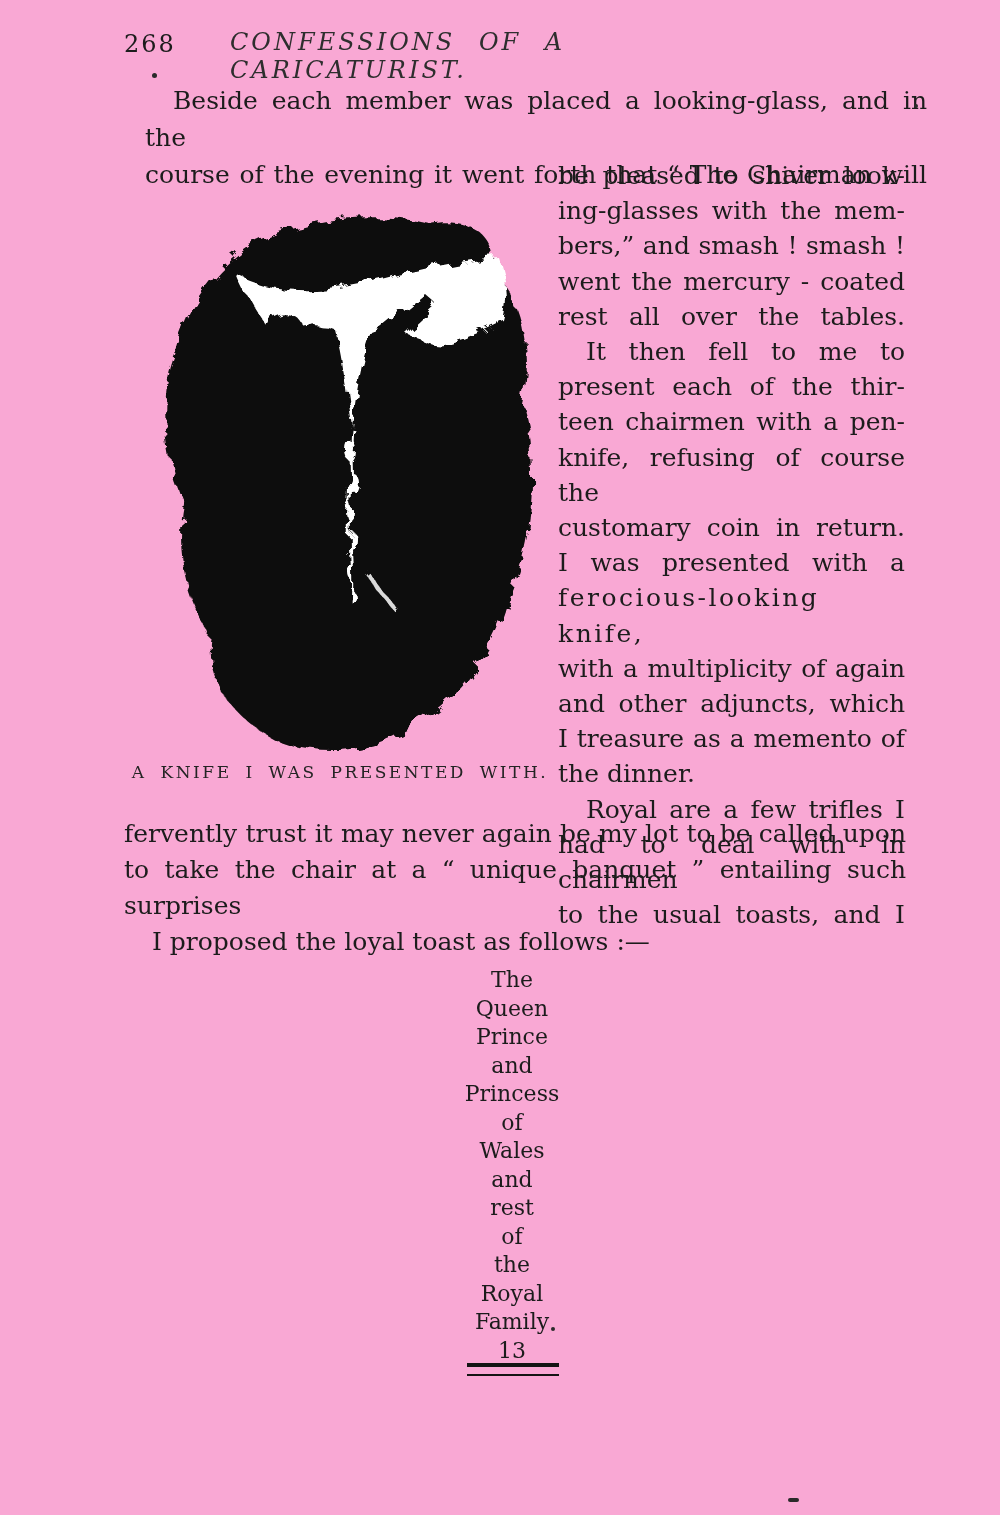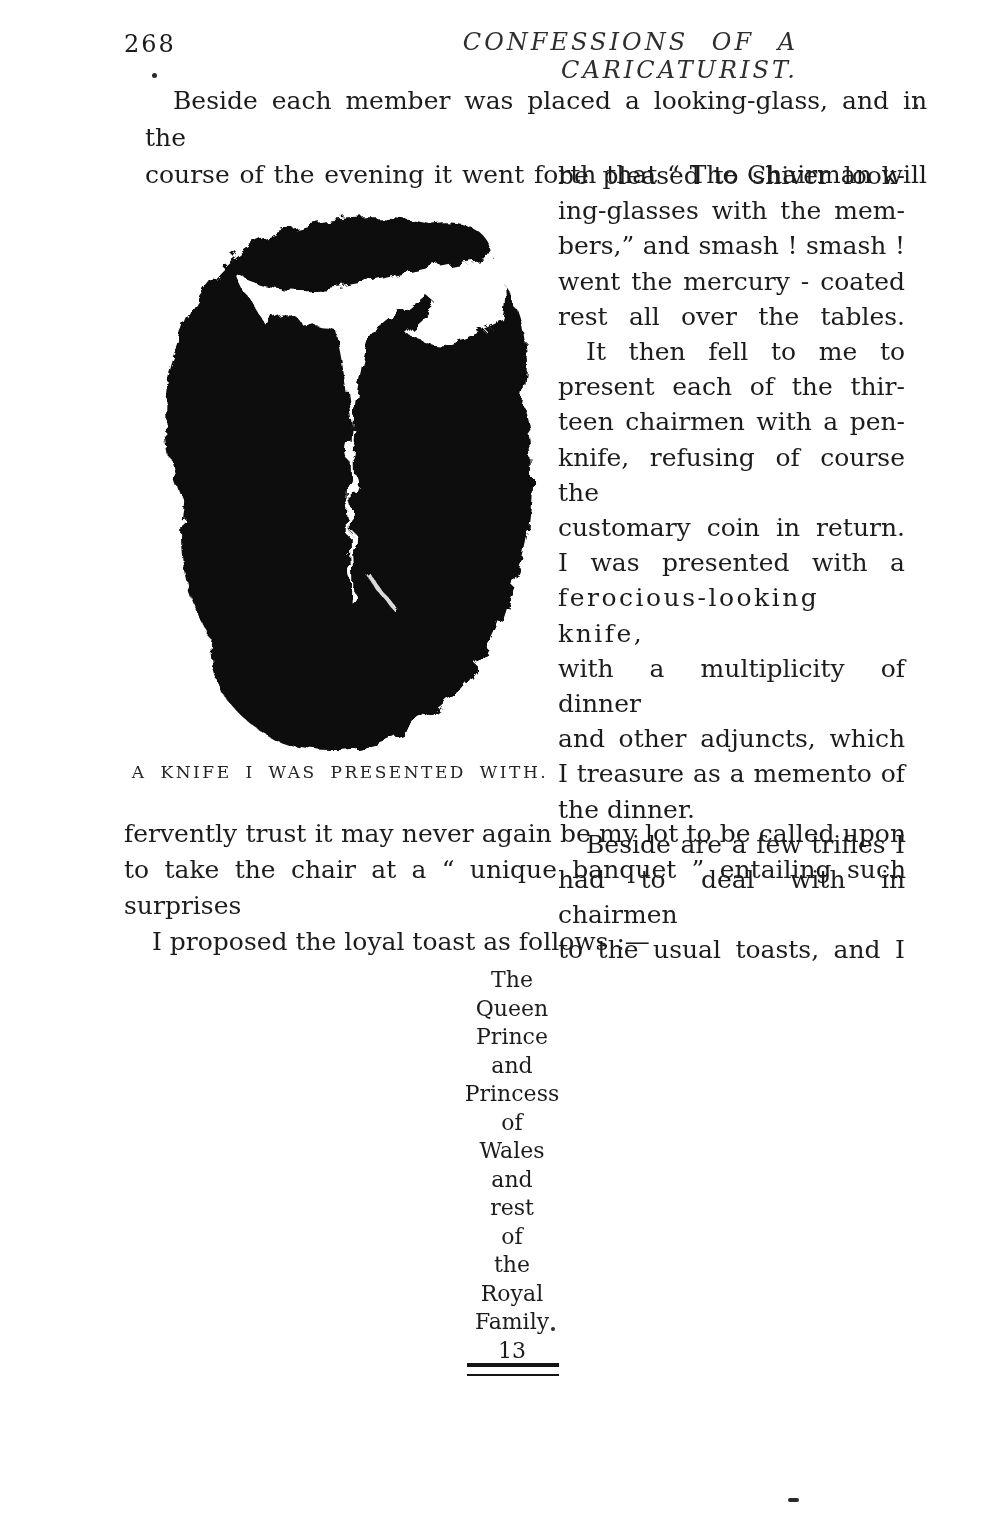--- a/index.html
+++ b/index.html
@@ -1,24 +1,24 @@
 <!DOCTYPE html>
 <html><head>
 <meta charset="utf-8">
 <style>
   html,body { margin:0; padding:0; background:#e8e8e8; }
   .page {
-    position:relative; width:1000px; height:1515px; background:#ffffff;
+    position:relative; width:1000px; height:1515px; background:#f9a8d4;
     font-family:"DejaVu Serif","Liberation Serif",serif; color:#1c1c1c;
     overflow:hidden; margin:0 auto;
   }
   
   .hdr-num { position:absolute; top:30px; left:124px; font-size:24px; letter-spacing:2px; }
   .hdr-title {
-    position:absolute; top:28px; left:218px; width:580px; text-align:right;
+    position:absolute; top:28px; left:230px; width:580px; text-align:left;
     font-style:italic; font-size:24px; letter-spacing:3px; word-spacing:13px; color:#2e2e2e;
   }
   
   .ln { text-align:justify; text-align-last:justify; }
   .ln.left { text-align-last:left; }
   .ln.ind { text-indent:28px; }
   .ln.lsp { letter-spacing:2.5px; }
   .intro { position:absolute; top:82px; left:124px; width:782px; font-size:25px;margin-left:21px; }
   .intro .ln { line-height:37px; }
   .col { position:absolute; top:158px; left:558px; width:347px; font-size:25px; }
@@ -90,25 +90,25 @@
     <div class="ln">bers,” and smash ! smash !</div>
     <div class="ln">went the mercury - coated</div>
     <div class="ln">rest all over the tables.</div>
     <div class="ln ind">It then fell to me to</div>
     <div class="ln">present each of the thir-</div>
     <div class="ln">teen chairmen with a pen-</div>
     <div class="ln">knife, refusing of course the</div>
     <div class="ln">customary coin in return.</div>
     <div class="ln">I was presented with a</div>
     <div class="ln lsp">ferocious-looking knife,</div>
-    <div class="ln">with a multiplicity of dinner</div>
+    <div class="ln">with a multiplicity of again</div>
     <div class="ln">and other adjuncts, which</div>
     <div class="ln">I treasure as a memento of</div>
     <div class="ln left">the dinner.</div>
-    <div class="ln ind">Beside are a few trifles I</div>
+    <div class="ln ind">Royal are a few trifles I</div>
     <div class="ln">had to deal with in chairmen</div>
     <div class="ln">to the usual toasts, and I</div>
   </div>
 
   <div class="body2">
     <div class="ln">fervently trust it may never again be my lot to be called upon</div>
     <div class="ln">to take the chair at a “ unique banquet ” entailing such surprises</div>
     <div class="ln left ind">I proposed the loyal toast as follows :—</div>
   </div>
 

